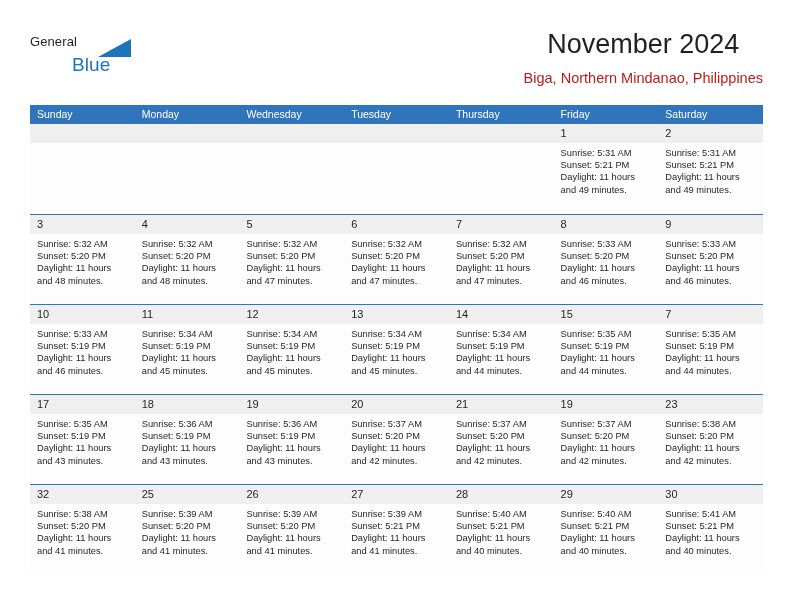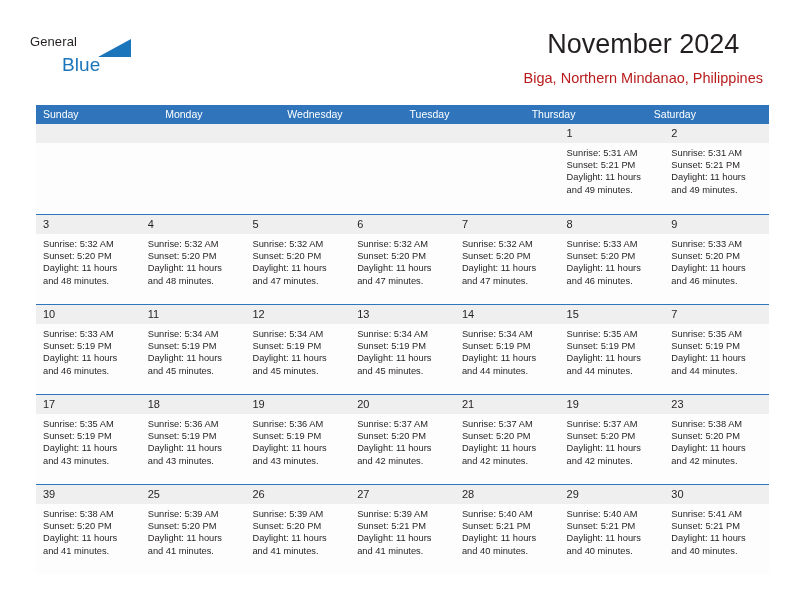--- a/index.html
+++ b/index.html
@@ -40,21 +40,21 @@
     position: absolute;
     left: 0;
     top: 0;
     font-size: 13px;
     letter-spacing: 0.1px;
     color: #231f20;
     font-family: "Liberation Sans", sans-serif;
   }
   .logo-blue {
     position: absolute;
-    left: 32px;
+    left: 42px;
     top: 20px;
     font-size: 19px;
     letter-spacing: 0.1px;
     color: #1b75bb;
     font-family: "Liberation Sans", sans-serif;
   }
   .logo-tri {
     position: absolute;
     left: 68px;
     top: 5px;
@@ -85,21 +85,20 @@
     line-height: 18px;
     white-space: nowrap;
   }
 
   
   .calendar {
     position: absolute;
     left: 30px;
     top: 105px;
     width: 733px;
-    margin-left: 6px;
   }
 
   .dow-row {
     display: flex;
     width: 100%;
     background: #3075bc;
     height: 19px;
   }
   .dow-cell {
     flex: 1 1 0;
@@ -165,20 +164,21 @@
 
   </div>
 
   <div class="calendar">
     <div class="dow-row" id="dow-row">
         <div class="dow-cell">Sunday</div>
         <div class="dow-cell">Monday</div>
         <div class="dow-cell">Wednesday</div>
         <div class="dow-cell">Tuesday</div>
         <div class="dow-cell">Thursday</div>
+        <div class="dow-cell">Friday</div>
         <div class="dow-cell">Saturday</div>
       </div>
     <div id="weeks-container">
         <div class="week-row first">
           <div class="day-cell empty">
             <div class="day-num-bar"></div>
             <div class="day-body"></div>
           </div>
           <div class="day-cell empty">
             <div class="day-num-bar"></div>
@@ -405,21 +405,21 @@
             <div class="day-body">
               <div class="day-line">Sunrise: 5:38 AM</div>
               <div class="day-line">Sunset: 5:20 PM</div>
               <div class="day-line">Daylight: 11 hours</div>
               <div class="day-line">and 42 minutes.</div>
             </div>
           </div>
         </div>
         <div class="week-row">
           <div class="day-cell">
-            <div class="day-num-bar">39</div>
+            <div class="day-num-bar">32</div>
             <div class="day-body">
               <div class="day-line">Sunrise: 5:38 AM</div>
               <div class="day-line">Sunset: 5:20 PM</div>
               <div class="day-line">Daylight: 11 hours</div>
               <div class="day-line">and 41 minutes.</div>
             </div>
           </div>
           <div class="day-cell">
             <div class="day-num-bar">25</div>
             <div class="day-body">

